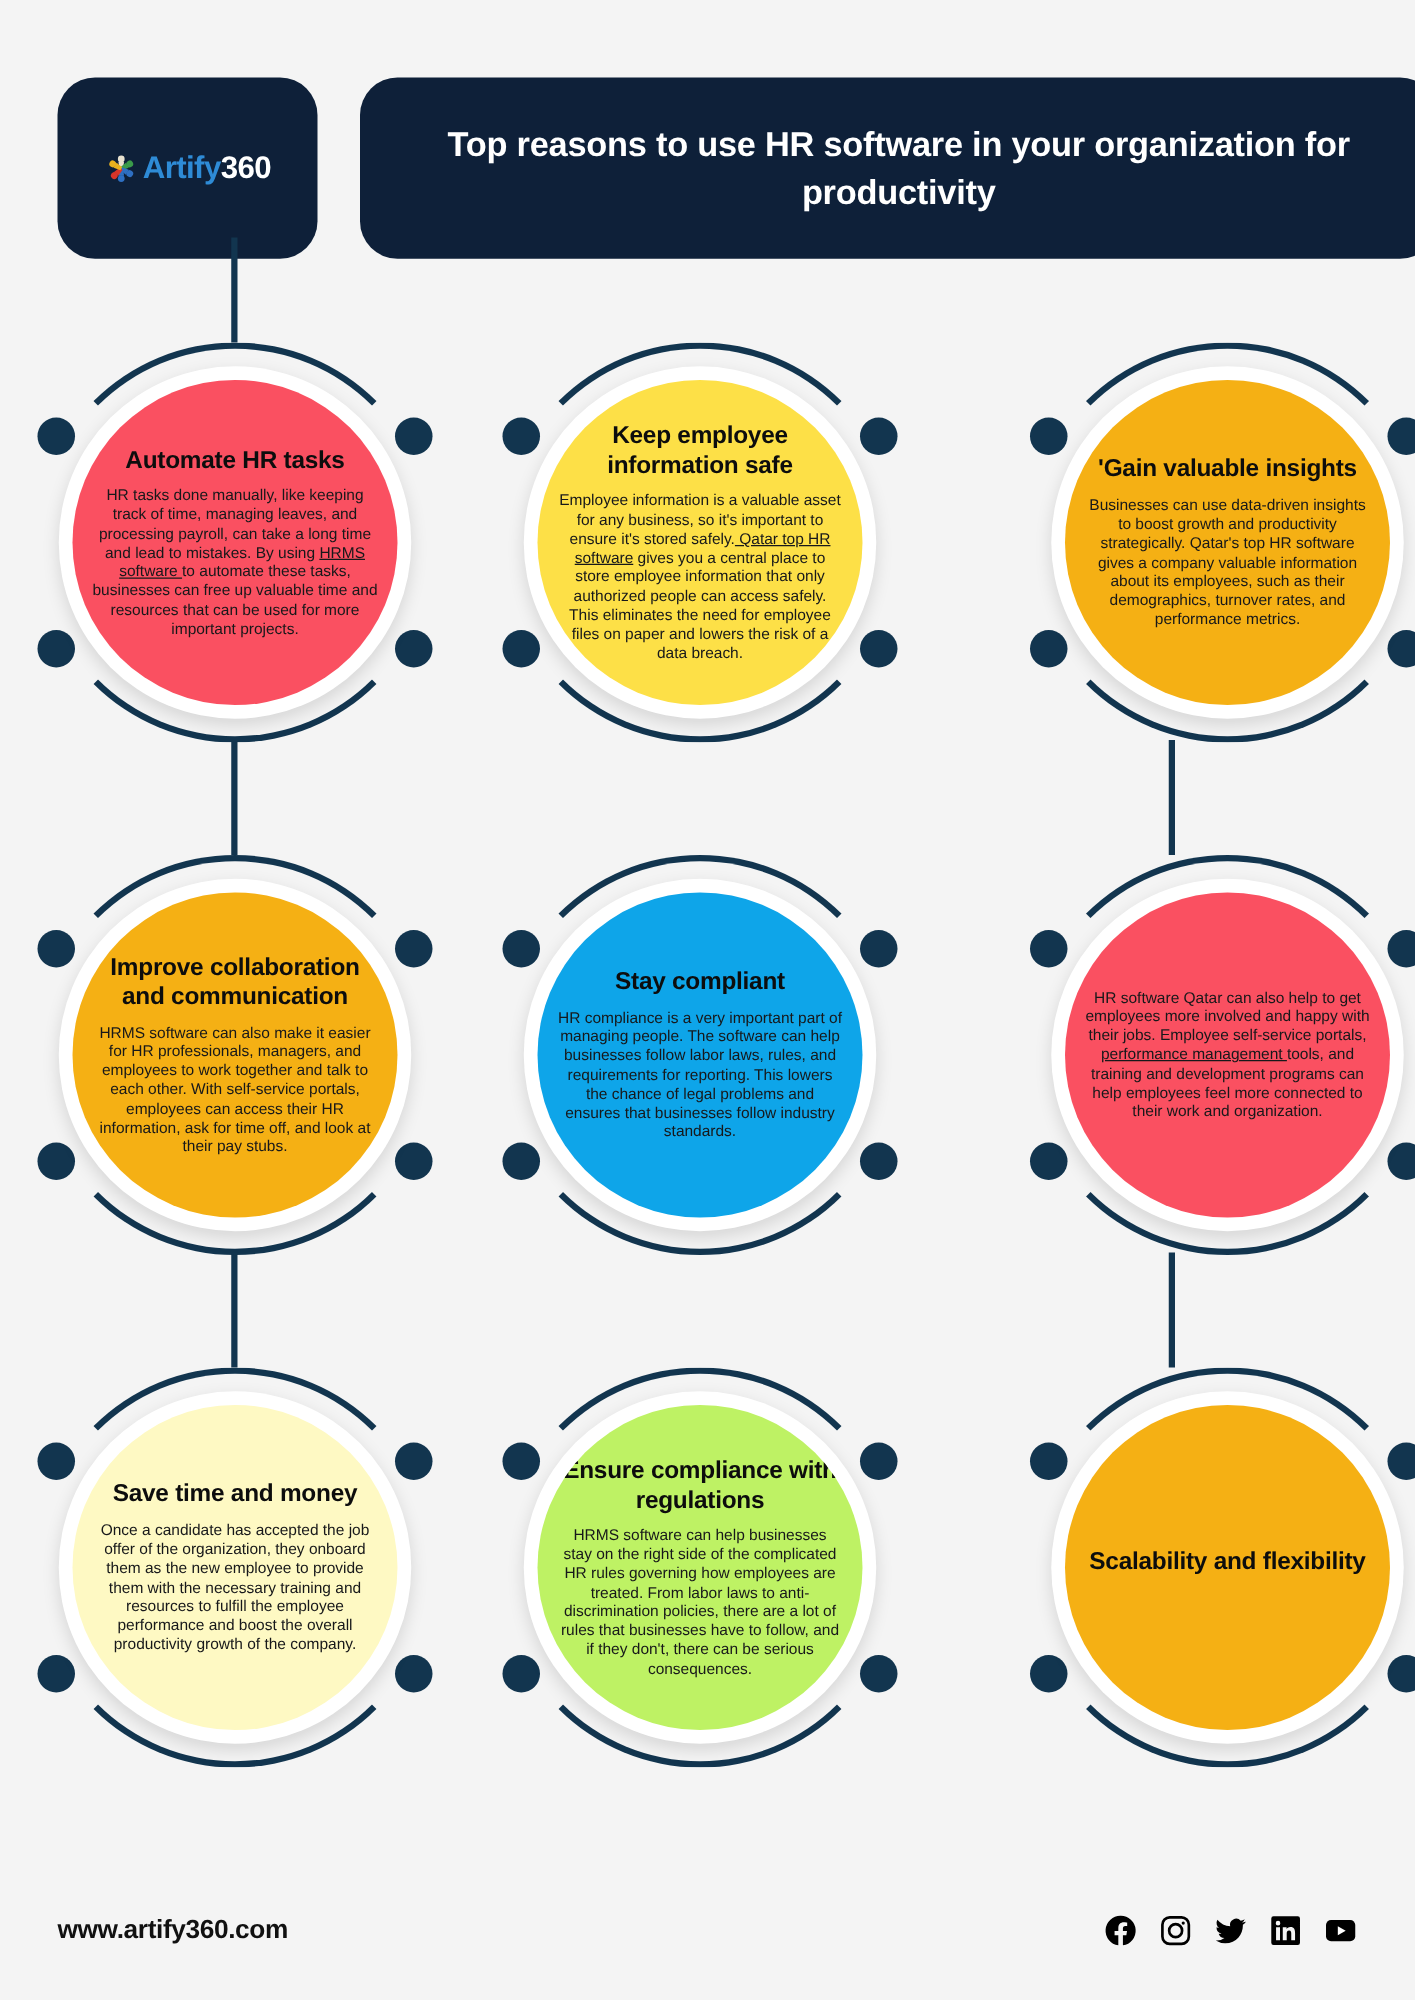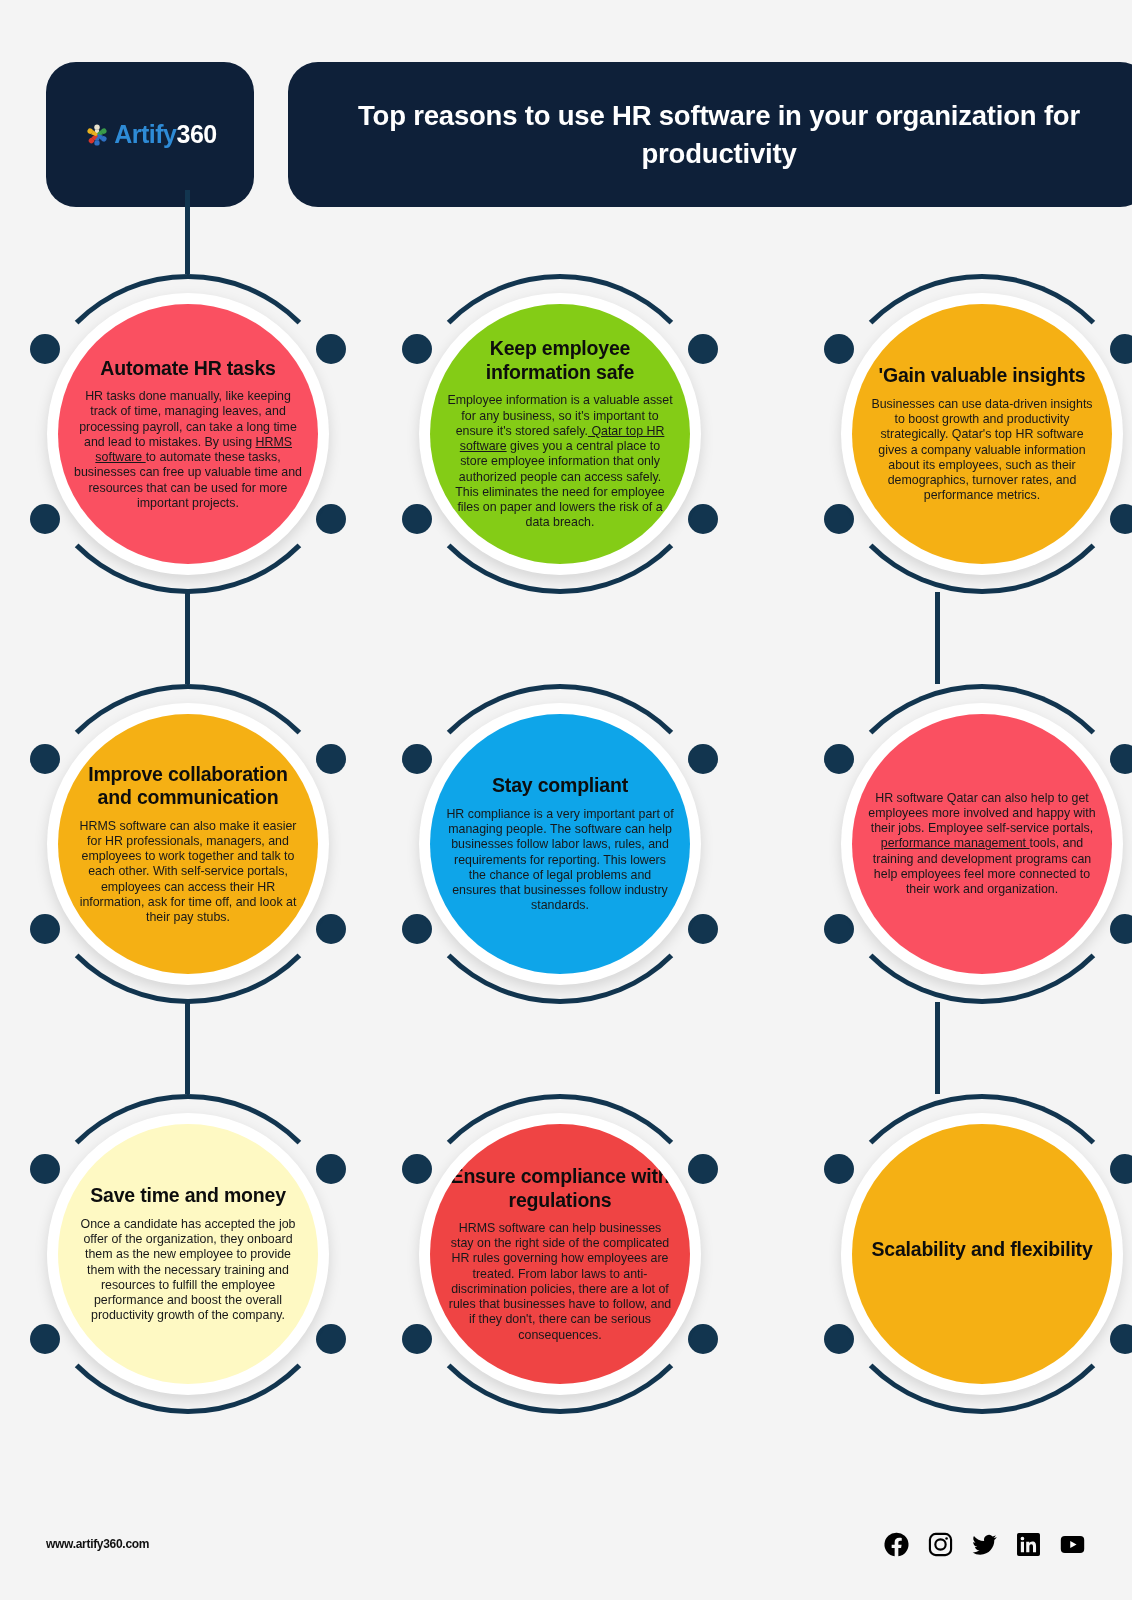--- a/index.html
+++ b/index.html
@@ -146,21 +146,21 @@
   .footer {
     position: absolute;
     left: 46px; right: 46px;
     bottom: 38px;
     height: 36px;
     display: flex;
     align-items: center;
     justify-content: space-between;
   }
   .site-url {
-    font-size: 12px;
+    font-size: 21px;
     font-weight: bold;
     color: #111111;
     letter-spacing: -0.3px;
   }
   .socials { display: flex; align-items: center; gap: 17px; }
   .socials svg { display: block; }
 </style>
 </head>
 <body>
 
@@ -228,21 +228,21 @@
     </div>
   </div>
 
   <div class="node c1 r0">
     <div class="ring"></div>
     <span class="dot tl"></span>
     <span class="dot tr"></span>
     <span class="dot bl"></span>
     <span class="dot br"></span>
     <div class="halo"></div>
-    <div class="disc" style="background: #84cc16;">
+    <div class="disc" style="background: #fde047;">
       <div class="h">Keep employee information safe</div>
       <div class="b"><span>Employee information is a valuable asset for any business, so it's important to ensure it's stored safely.</span><u> Qatar top HR software</u><span> gives you a central place to store employee information that only authorized people can access safely. This eliminates the need for employee files on paper and lowers the risk of a data breach.</span></div>
     </div>
   </div>
 
   <div class="node c2 r0">
     <div class="ring"></div>
     <span class="dot tl"></span>
     <span class="dot tr"></span>
     <span class="dot bl"></span>
@@ -305,21 +305,21 @@
     </div>
   </div>
 
   <div class="node c1 r2">
     <div class="ring"></div>
     <span class="dot tl"></span>
     <span class="dot tr"></span>
     <span class="dot bl"></span>
     <span class="dot br"></span>
     <div class="halo"></div>
-    <div class="disc" style="background: #ef4444;">
+    <div class="disc" style="background: #bef264;">
       <div class="h">Ensure compliance with regulations</div>
       <div class="b"><span>HRMS software can help businesses stay on the right side of the complicated HR rules governing how employees are treated. From labor laws to anti-discrimination policies, there are a lot of rules that businesses have to follow, and if they don't, there can be serious consequences.</span></div>
     </div>
   </div>
 
   <div class="node c2 r2">
     <div class="ring"></div>
     <span class="dot tl"></span>
     <span class="dot tr"></span>
     <span class="dot bl"></span>

